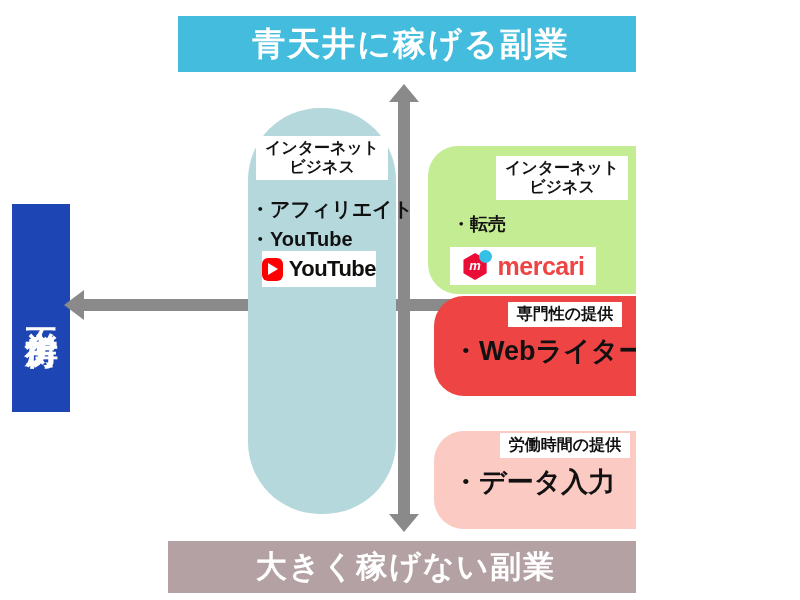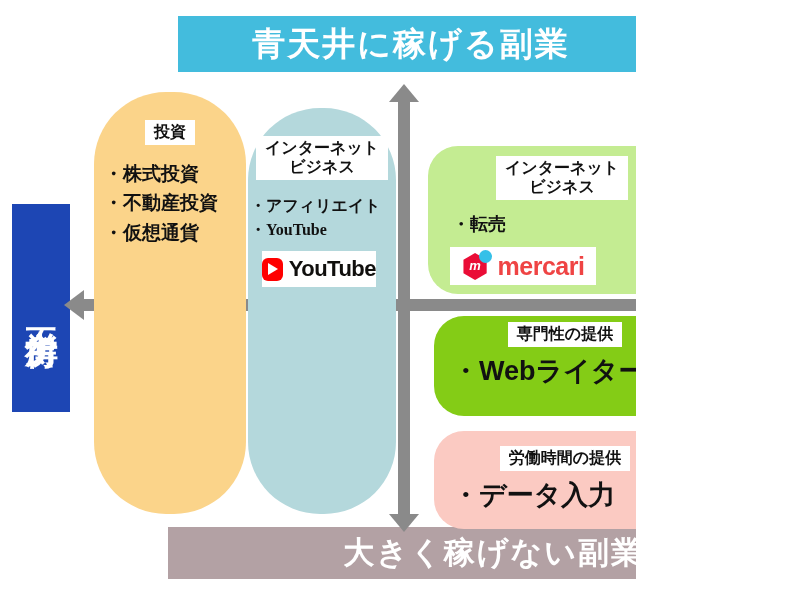--- a/index.html
+++ b/index.html
@@ -32,26 +32,25 @@
   #banner-top {
     left: 178px;
     top: 8px;
     width: 466px;
     height: 56px;
     background: #43bcdd;
     font-size: 33px;
   }
   #banner-bottom {
     left: 168px;
-    top: 519px;
+    top: 533px;
     width: 476px;
     height: 52px;
     background: #b3a1a4;
     font-size: 31px;
-    justify-content: flex-end;
   }
   .banner-vert {
     position: absolute;
     display: flex;
     align-items: center;
     justify-content: center;
     color: #ffffff;
     font-weight: bold;
     font-size: 33px;
     writing-mode: vertical-rl;
@@ -152,24 +151,24 @@
   }
   #card-netbiz-right {
     left: 428px;
     top: 138px;
     width: 268px;
     height: 148px;
     background: #c4ec92;
   }
   #card-expertise {
     left: 434px;
-    top: 308px;
+    top: 288px;
     width: 262px;
     height: 100px;
-    background: #84cc16;
+    background: #ef4444;
   }
   #card-labortime {
     left: 434px;
     top: 423px;
     width: 262px;
     height: 98px;
     background: #fbcac2;
   }
 
   .card-title {
@@ -196,24 +195,23 @@
   }
   #list-investment {
     margin-top: 14px;
     margin-left: 10px;
     font-size: 19px;
     line-height: 1.55;
   }
   #list-netbiz-left {
     margin-top: 14px;
     margin-left: 2px;
-    font-size: 16px;
+    font-size: 20px;
     line-height: 1.5;
     white-space: nowrap;
-    font-family: Liberation Serif, serif;
   }
   #list-netbiz-right {
     margin-top: 12px;
     margin-left: 24px;
     font-size: 18px;
   }
   #list-expertise,
   #list-labortime {
     margin-top: 6px;
     margin-left: 18px;
@@ -331,30 +329,20 @@
     <span>労働所得</span>
   </div>
 
   <div class="axis" id="axis-h-line"></div>
   <div class="axis" id="axis-v-line"></div>
   <div class="arrow-head" id="arrow-left"></div>
   <div class="arrow-head" id="arrow-right"></div>
   <div class="arrow-head" id="arrow-up"></div>
   <div class="arrow-head" id="arrow-down"></div>
 
-  <div class="card card-tall" id="card-investment">
-    <div class="title-wrap">
-      <span class="card-title">投資</span>
-    </div>
-    <ul class="card-list" id="list-investment">
-      <li>株式投資</li>
-      <li>不動産投資</li>
-      <li>仮想通貨</li>
-    </ul>
-  </div>
 
   <div class="card card-tall" id="card-netbiz-left">
     <div class="title-wrap">
       <span class="card-title">インターネット
 ビジネス</span>
     </div>
     <ul class="card-list" id="list-netbiz-left">
       <li>アフィリエイト</li>
       <li>YouTube</li>
     </ul>
@@ -390,21 +378,21 @@
   <div class="card card-wide" id="card-expertise">
     <div class="title-wrap" style="padding-top:6px;">
       <span class="card-title">専門性の提供</span>
     </div>
     <ul class="card-list" id="list-expertise">
       <li>Webライター</li>
     </ul>
   </div>
 
   <div class="card card-wide" id="card-labortime">
-    <div class="title-wrap" style="padding-top:15px;">
+    <div class="title-wrap" style="padding-top:2px;">
       <span class="card-title">労働時間の提供</span>
     </div>
     <ul class="card-list" id="list-labortime">
       <li>データ入力</li>
     </ul>
   </div>
 
 </div>
 
 </body></html>

